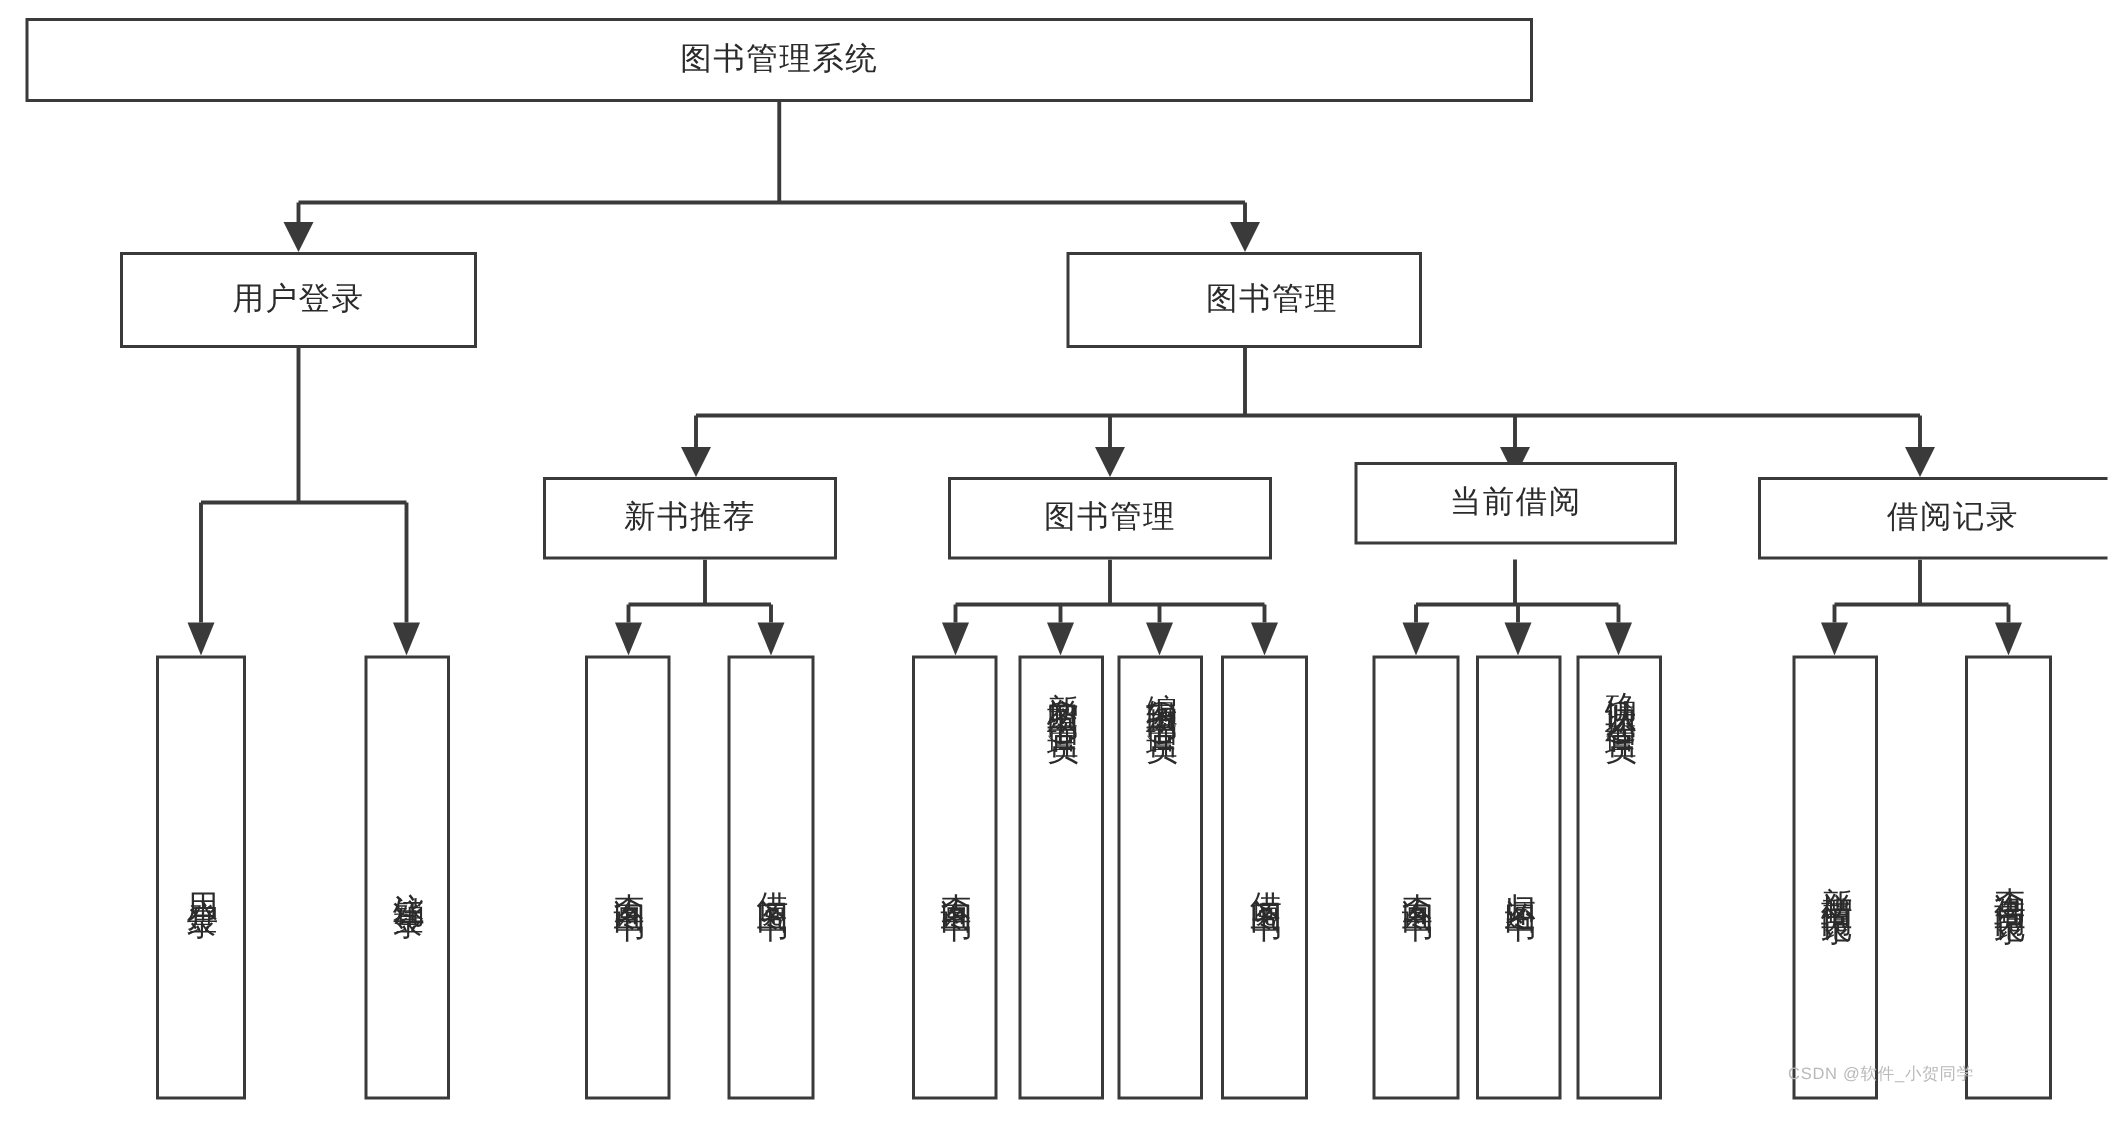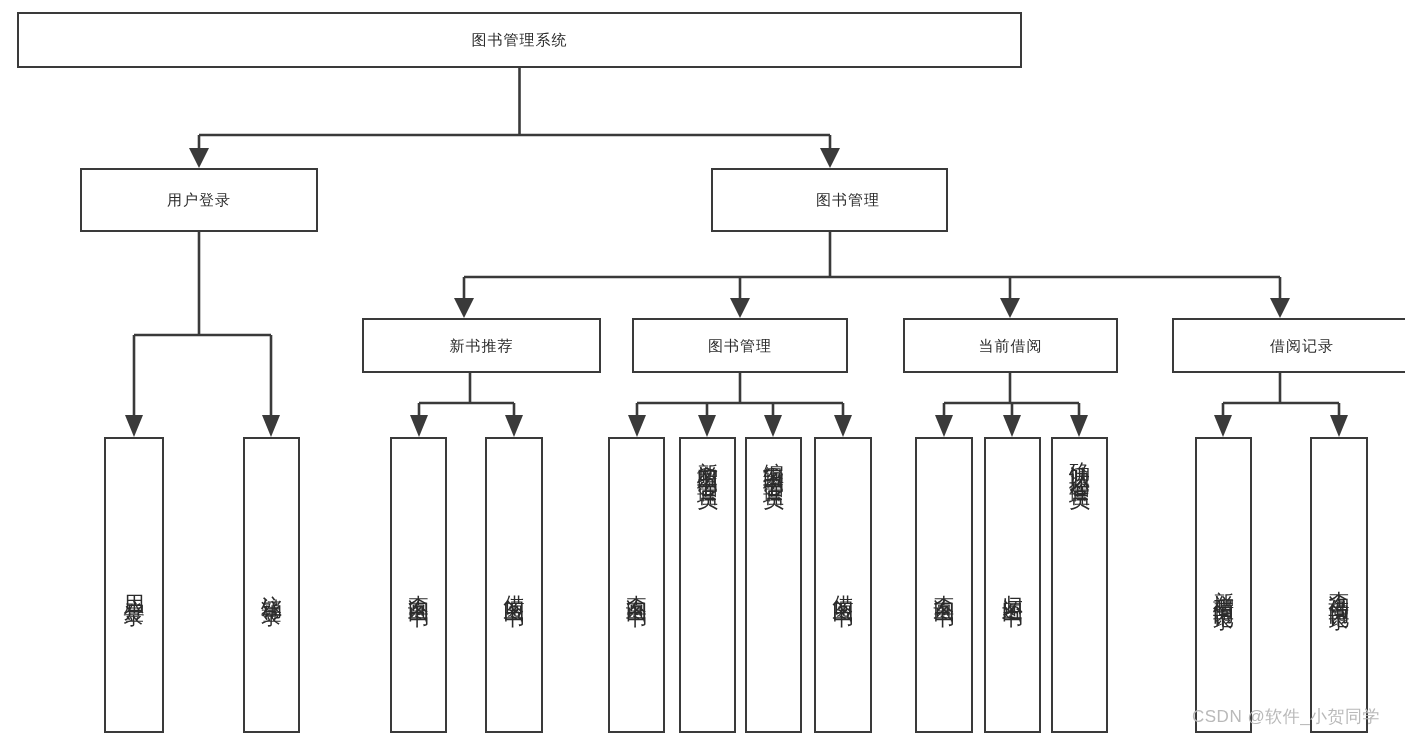--- a/index.html
+++ b/index.html
@@ -30,21 +30,21 @@
     position: absolute;
     box-sizing: border-box;
     background: #ffffff;
     border: 2px solid #3a3a3a;
     display: flex;
     align-items: center;
     justify-content: center;
   }
   .node-label {
     color: #2b2b2b;
-    font-size: 15px;
+    font-size: 21px;
     line-height: 1.15;
     letter-spacing: 1px;
     white-space: nowrap;
     text-align: center;
   }
   .node-box.vertical {
     align-items: flex-start;
     justify-content: center;
     padding-top: 6px;
   }
@@ -58,21 +58,21 @@
   }
   .node-box.vertical.centered {
     align-items: center;
   }
   .node-box.vertical.centered .node-label {
     padding-bottom: 4px;
   }
   .watermark {
     position: absolute;
     color: #b9b9b9;
-    font-size: 17px;
+    font-size: 11px;
     letter-spacing: 0.5px;
     white-space: nowrap;
     pointer-events: none;
   }
 </style>
 </head>
 <body>
 
 <div id="diagram-root">
 
@@ -153,27 +153,27 @@
     <span class="node-label">图书管理系统</span>
   </div>
 
   <div class="node-box" style="left:80px; top:168px; width:238px; height:64px;">
     <span class="node-label">用户登录</span>
   </div>
   <div class="node-box" style="left:711px; top:168px; width:237px; height:64px;padding-left:37px;">
     <span class="node-label">图书管理</span>
   </div>
 
-  <div class="node-box" style="left:362px; top:318px; width:239px; height:55px;">
+  <div class="node-box" style="left:362px; top:318px; width:196px; height:55px;">
     <span class="node-label">新书推荐</span>
   </div>
   <div class="node-box" style="left:632px; top:318px; width:216px; height:55px;">
     <span class="node-label">图书管理</span>
   </div>
-  <div class="node-box" style="left:903px; top:318px; width:215px; height:55px;">
+  <div class="node-box" style="left:903px; top:308px; width:215px; height:55px;">
     <span class="node-label">当前借阅</span>
   </div>
   <div class="node-box" style="left:1172px; top:318px; width:260px; height:55px;">
     <span class="node-label">借阅记录</span>
   </div>
 
   <div class="node-box vertical centered" style="left:104px; top:437px; width:60px; height:296px;">
     <span class="node-label">用户登录</span>
   </div>
   <div class="node-box vertical centered" style="left:243px; top:437px; width:57px; height:296px;">

